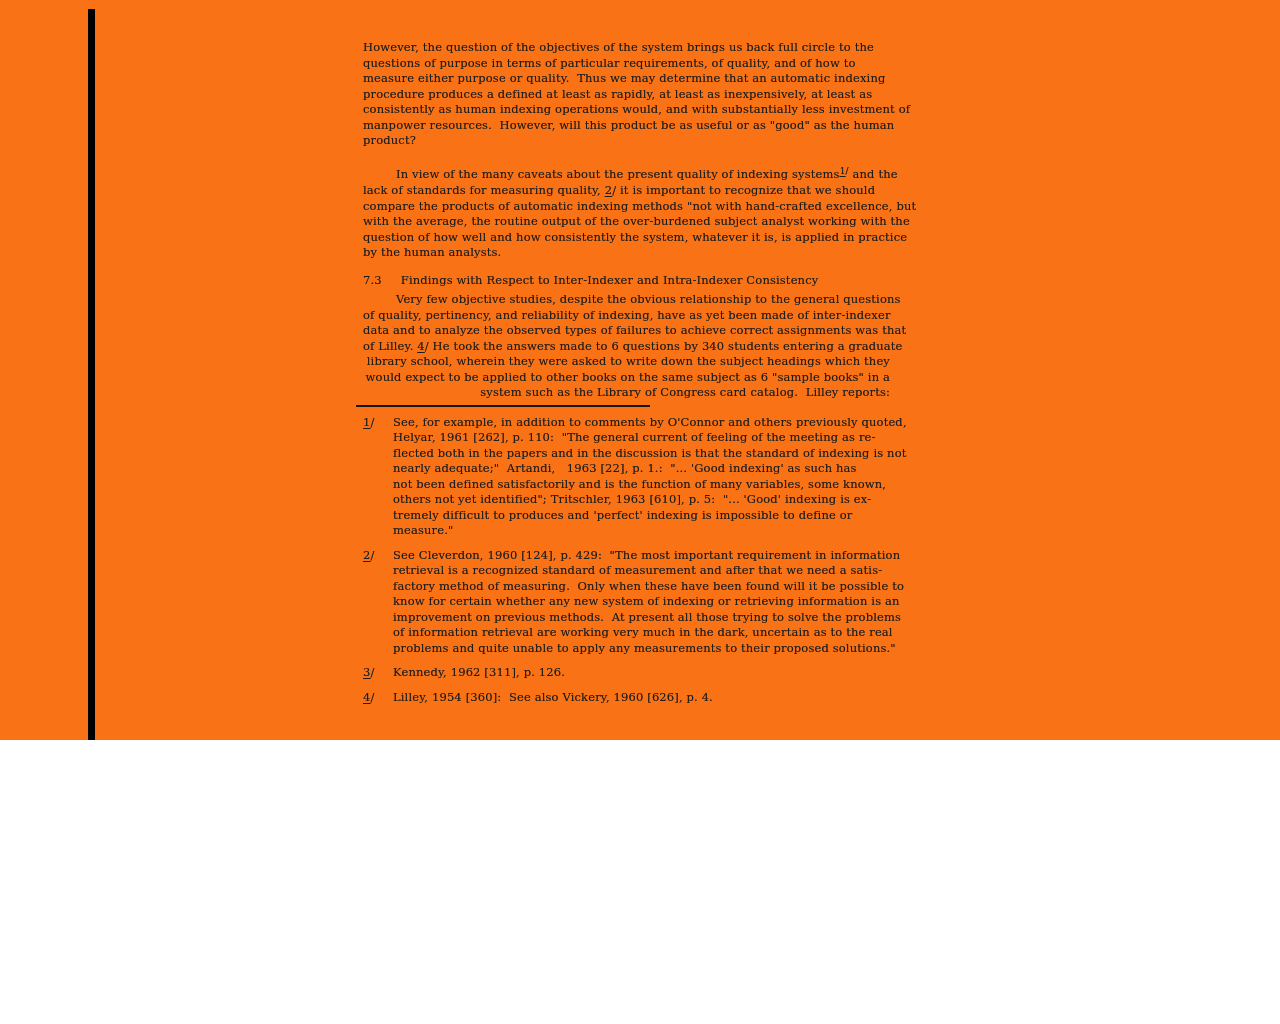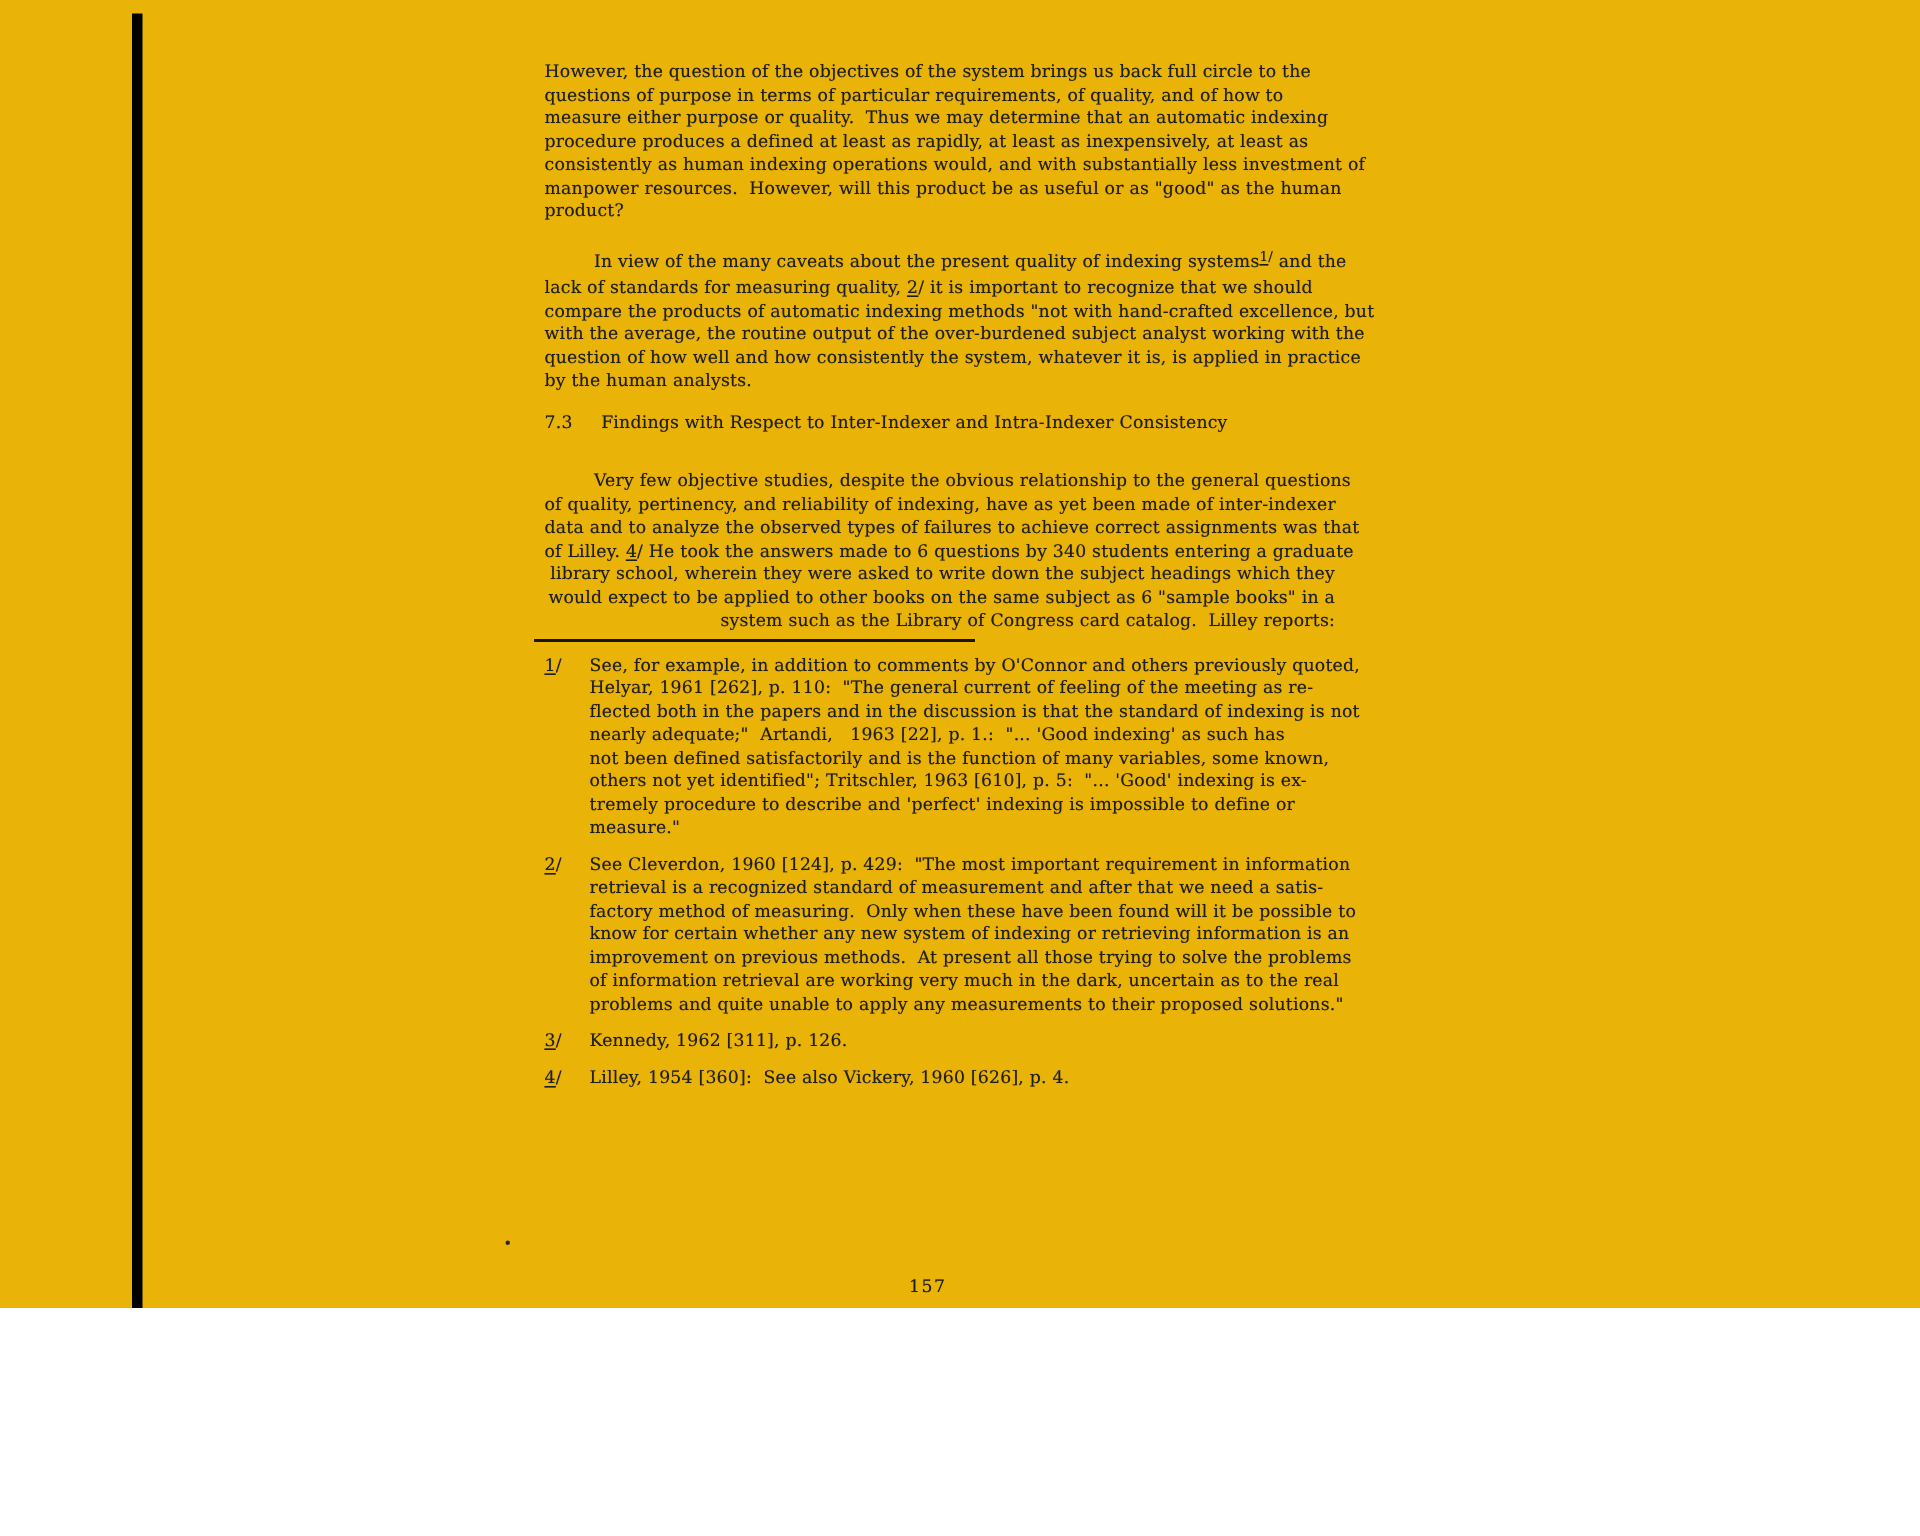--- a/index.html
+++ b/index.html
@@ -1,28 +1,28 @@
 <!DOCTYPE html>
 <html><head>
 <meta charset="utf-8">
 <style>
   html,body{margin:0;padding:0;background:#ffffff;}
   .page{
-    position:relative;width:1280px;height:872px;background:#eab308;overflow:hidden;
+    position:relative;width:1280px;height:740px;background:#f97316;overflow:hidden;
     font-family:"DejaVu Serif","Liberation Serif",serif;color:#1e1e1e;
     text-shadow:0 0 0.5px rgba(20,20,20,0.5);
   }
   .edge-bar{position:absolute;left:88px;top:9px;width:7px;height:954px;background:#000;}
   .text-column{position:absolute;left:363px;top:40px;width:527px;font-size:11.5px;line-height:15.5px;letter-spacing:0.15px;}
   .line{white-space:pre;}
   .indent{padding-left:33px;}
   .para{margin:0;}
   #body-blocks > div:nth-child(1){margin-bottom:18px;}
   #body-blocks > div:nth-child(2){margin-bottom:12px;}
-  #body-blocks > div:nth-child(3){margin-bottom:24px;}
+  #body-blocks > div:nth-child(3){margin-bottom:4px;}
   #body-blocks > div:nth-child(4){margin-bottom:4px;text-align:right;}
   .heading .h-num{margin-right:19px;}
   .sup{font-size:9px;position:relative;top:-4px;}
   u{text-decoration:underline;text-underline-offset:2px;}
   .fn-rule{width:294px;height:2px;background:#151515;margin:4px 0 8px -7px;}
   .footnote{display:flex;margin-bottom:9px;}
   .fn-marker{width:30px;flex:none;}
   .fn-lines{flex:1;}
   .page-number{position:absolute;left:595px;top:850px;width:36px;text-align:right;font-size:11.5px;letter-spacing:1px;}
   .dot-a{position:absolute;left:337px;top:827px;width:3px;height:3px;border-radius:50%;background:#2a2a2a;}
@@ -69,21 +69,21 @@
     <div id="footnote-blocks">
         <div class="footnote">
           <div class="fn-marker"><u>1</u>/</div>
           <div class="fn-lines">
             <div class="line">See, for example, in addition to comments by O'Connor and others previously quoted,</div>
             <div class="line">Helyar, 1961 [262], p. 110:  "The general current of feeling of the meeting as re-</div>
             <div class="line">flected both in the papers and in the discussion is that the standard of indexing is not</div>
             <div class="line">nearly adequate;"  Artandi,   1963 [22], p. 1.:  "... 'Good indexing' as such has</div>
             <div class="line">not been defined satisfactorily and is the function of many variables, some known,</div>
             <div class="line">others not yet identified"; Tritschler, 1963 [610], p. 5:  "... 'Good' indexing is ex-</div>
-            <div class="line">tremely procedure to describe and 'perfect' indexing is impossible to define or</div>
+            <div class="line">tremely difficult to produces and 'perfect' indexing is impossible to define or</div>
             <div class="line">measure."</div>
           </div>
         </div>
         <div class="footnote">
           <div class="fn-marker"><u>2</u>/</div>
           <div class="fn-lines">
             <div class="line">See Cleverdon, 1960 [124], p. 429:  "The most important requirement in information</div>
             <div class="line">retrieval is a recognized standard of measurement and after that we need a satis-</div>
             <div class="line">factory method of measuring.  Only when these have been found will it be possible to</div>
             <div class="line">know for certain whether any new system of indexing or retrieving information is an</div>

